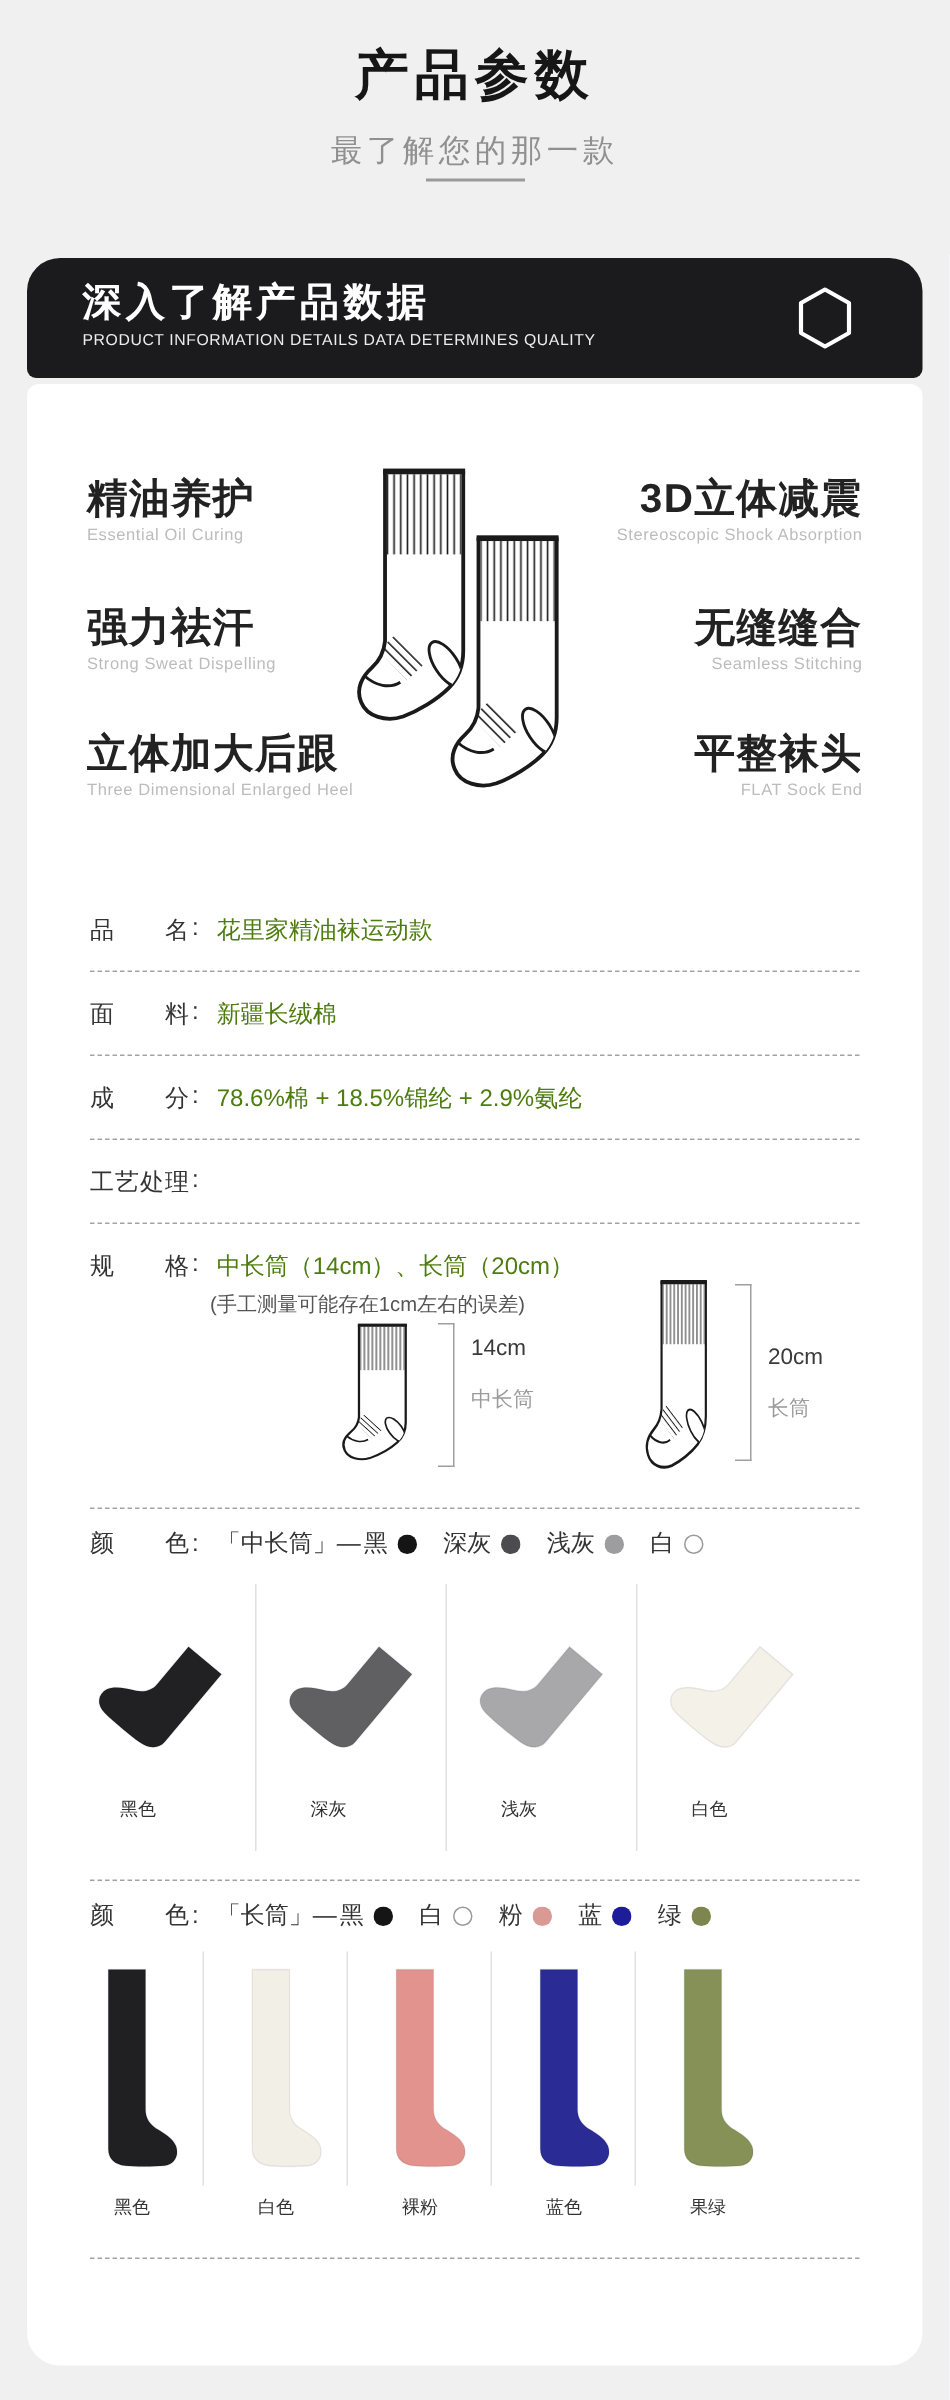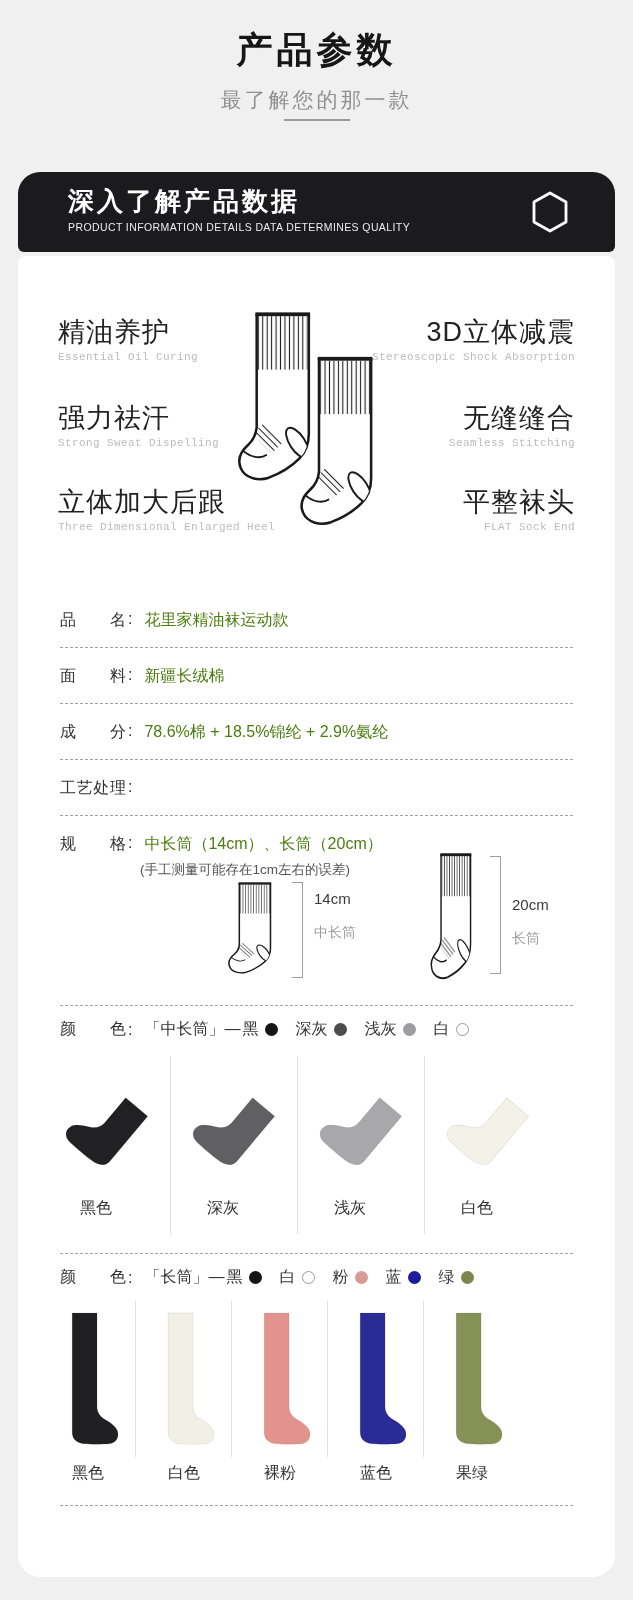--- a/index.html
+++ b/index.html
@@ -8,33 +8,33 @@
 
   
   .hd-title{position:absolute;top:26px;left:0;width:633px;text-align:center;
     font-size:36px;font-weight:700;letter-spacing:4px;color:#161616;}
   .hd-sub{position:absolute;top:86px;left:0;width:633px;text-align:center;
     font-size:21px;letter-spacing:3px;color:#909090;}
   .hd-line{position:absolute;top:119px;left:284px;width:66px;height:2px;background:#9a9a9a;}
 
   
   .banner{position:absolute;top:172px;left:18px;width:597px;height:80px;background:#1b1b1d;
-    border-radius:22px 22px 6px 6px;box-sizing:border-box;padding:13px 0 0 50px;}
+    border-radius:22px 22px 6px 6px;box-sizing:border-box;padding:13px 0 0 37px;}
   .banner-title{font-size:26px;font-weight:700;letter-spacing:3px;color:#ffffff;line-height:32px;}
   .banner-sub{font-size:10.5px;letter-spacing:.4px;color:#ededed;margin-top:4px;}
   .banner-hex{position:absolute;right:46px;top:19px;width:38px;height:42px;}
 
   
   .card{position:absolute;top:256px;left:18px;width:597px;height:1321px;background:#ffffff;
     border-radius:8px 8px 22px 22px;}
 
   
   .feat{position:absolute;width:230px;}
-  .feat .t{font-size:27px;font-weight:400;letter-spacing:1px;color:#222;line-height:32px;}
-  .feat .s{font-size:11px;color:#bcbcbc;letter-spacing:.4px;margin-top:3px;font-family:Liberation Mono, monospace;}
+  .feat .t{font-size:27px;font-weight:700;letter-spacing:1px;color:#222;line-height:32px;}
+  .feat .s{font-size:11px;color:#bcbcbc;letter-spacing:.4px;margin-top:3px;}
   .feat.left{left:40px;text-align:left;}
   .feat.right{right:40px;text-align:right;}
   .f-y0{top:60px;} .f-y1{top:146px;} .f-y2{top:230px;}
   .sockpair{position:absolute;left:198px;top:48px;width:192px;height:238px;}
 
   
   .specs{position:absolute;left:42px;top:336px;width:513px;}
   .spec-row{box-sizing:border-box;padding:18px 0 16px 0;border-bottom:1px dashed #a3a3a3;
     font-size:16px;color:#333;display:flex;align-items:flex-start;flex-wrap:wrap;}
   .spec-row.last{border-bottom:none;}
@@ -62,21 +62,21 @@
   .cname{margin-right:7px;}
   .dot{display:inline-block;width:13px;height:13px;border-radius:50%;border:1px solid transparent;box-sizing:border-box;}
 
   
   .grid{position:absolute;display:flex;}
   .grid1{left:26px;top:798px;width:508px;height:192px;}
   .grid2{left:22px;top:1043px;width:480px;height:192px;}
   .cell{position:relative;flex:1;display:flex;flex-direction:column;align-items:center;}
   .vline{position:absolute;right:0;top:2px;width:1px;background:#e0e0e0;}
   .grid1 .vline{height:178px;} .grid2 .vline{height:156px;}
-  .cell .sw-label{font-size:16px;color:#333;}
+  .cell .sw-label{font-size:12px;color:#333;}
   .grid1 .cell{padding-top:14px;}
   .grid1 .sw-label{margin-top:6px;align-self:flex-start;padding-left:36px;}
   .grid2 .cell{padding-top:10px;}
   .grid2 .sw-label{margin-top:12px;}
   .sw-svg{display:block;}
 
   .defs-hidden{position:absolute;width:0;height:0;overflow:hidden;}
 </style>
 </head>
 <body>

